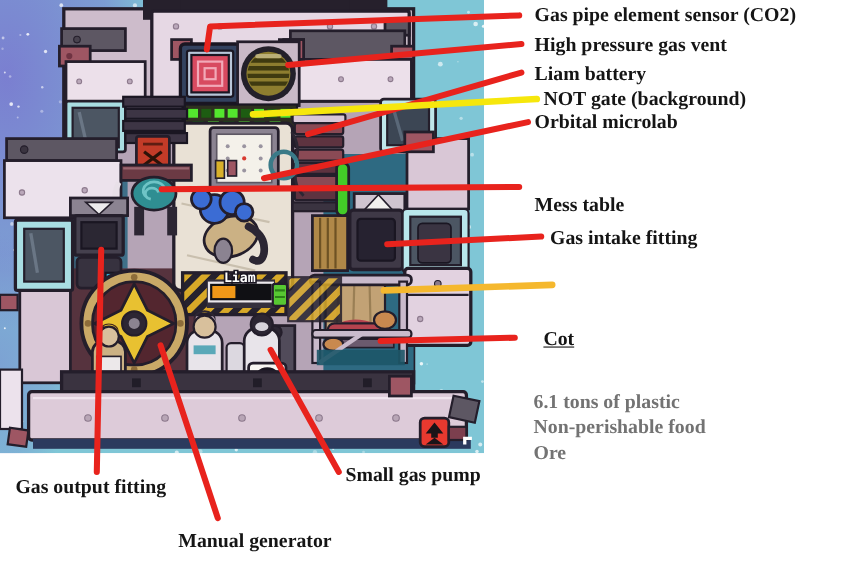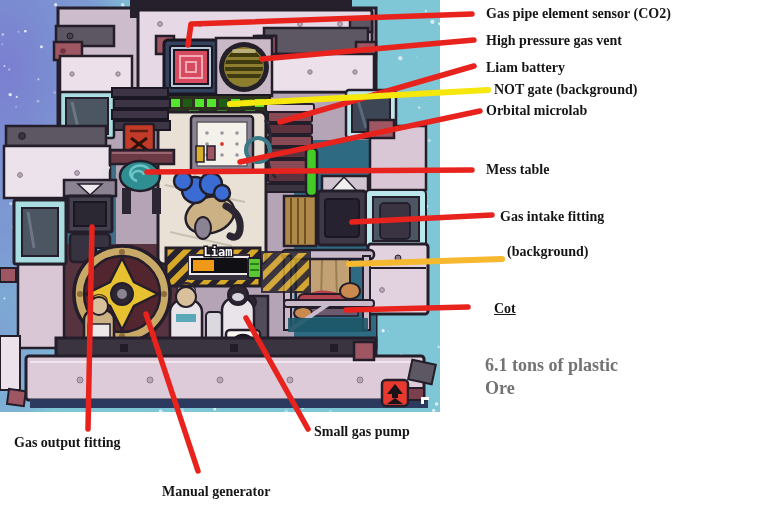--- a/index.html
+++ b/index.html
@@ -1,21 +1,21 @@
 <!DOCTYPE html>
 <html><head>
 <meta charset="utf-8">
 <style>
   html,body{margin:0;padding:0;background:#ffffff;}
   #stage{position:relative;width:770px;height:518px;background:#ffffff;overflow:hidden;
          font-family:"Liberation Serif", serif;}
   #scene-svg{position:absolute;left:0;top:0;z-index:1;}
   #overlay-svg{position:absolute;left:0;top:0;z-index:3;pointer-events:none;}
   #labels,#notes{position:absolute;left:0;top:0;z-index:4;}
-  .ann-label{position:absolute;font-weight:bold;font-size:14px;line-height:21px;color:#151515;white-space:nowrap;}
+  .ann-label{position:absolute;font-weight:bold;font-size:18px;line-height:21px;color:#151515;white-space:nowrap;}
   #notes{position:absolute;font-weight:bold;font-size:18px;line-height:23px;color:#737373;white-space:nowrap;}
 </style>
 </head>
 <body>
 
 <div id="stage">
 
   <svg id="scene-svg" width="440" height="412" viewBox="0 0 440 412">
     <defs>
       <radialGradient id="pg" cx="50%" cy="50%" r="50%">
@@ -615,40 +615,40 @@
       </div>
       <div class="ann-label" style="left: 486px; top: 57px;">
         <div>Liam battery</div>
       </div>
       <div class="ann-label" style="left: 494px; top: 79px;">
         <div>NOT gate (background)</div>
       </div>
       <div class="ann-label" style="left: 486px; top: 100px;">
         <div>Orbital microlab</div>
       </div>
-      <div class="ann-label" style="left: 486px; top: 159px;">
+      <div class="ann-label" style="left: 486px; top: 176px;">
         <div>Mess table</div>
       </div>
       <div class="ann-label" style="left: 500px; top: 206px;">
         <div>Gas intake fitting</div>
       </div>
       <div class="ann-label" style="left: 507px; top: 241px;">
-        <div>(background)</div>
       </div>
       <div class="ann-label" style="left: 494px; top: 298px; text-decoration: underline;">
         <div>Cot</div>
       </div>
       <div class="ann-label" style="left: 14px; top: 432px;">
         <div>Gas output fitting</div>
       </div>
       <div class="ann-label" style="left: 314px; top: 421px;">
         <div>Small gas pump</div>
       </div>
       <div class="ann-label" style="left: 162px; top: 481px;">
         <div>Manual generator</div>
       </div>
     </div>
   <div id="notes" style="left: 485px; top: 354px;">
       <div>6.1 tons of plastic</div>
+      <div>Non-perishable food</div>
       <div>Ore</div>
     </div>
 
 </div>
 
 </body></html>

